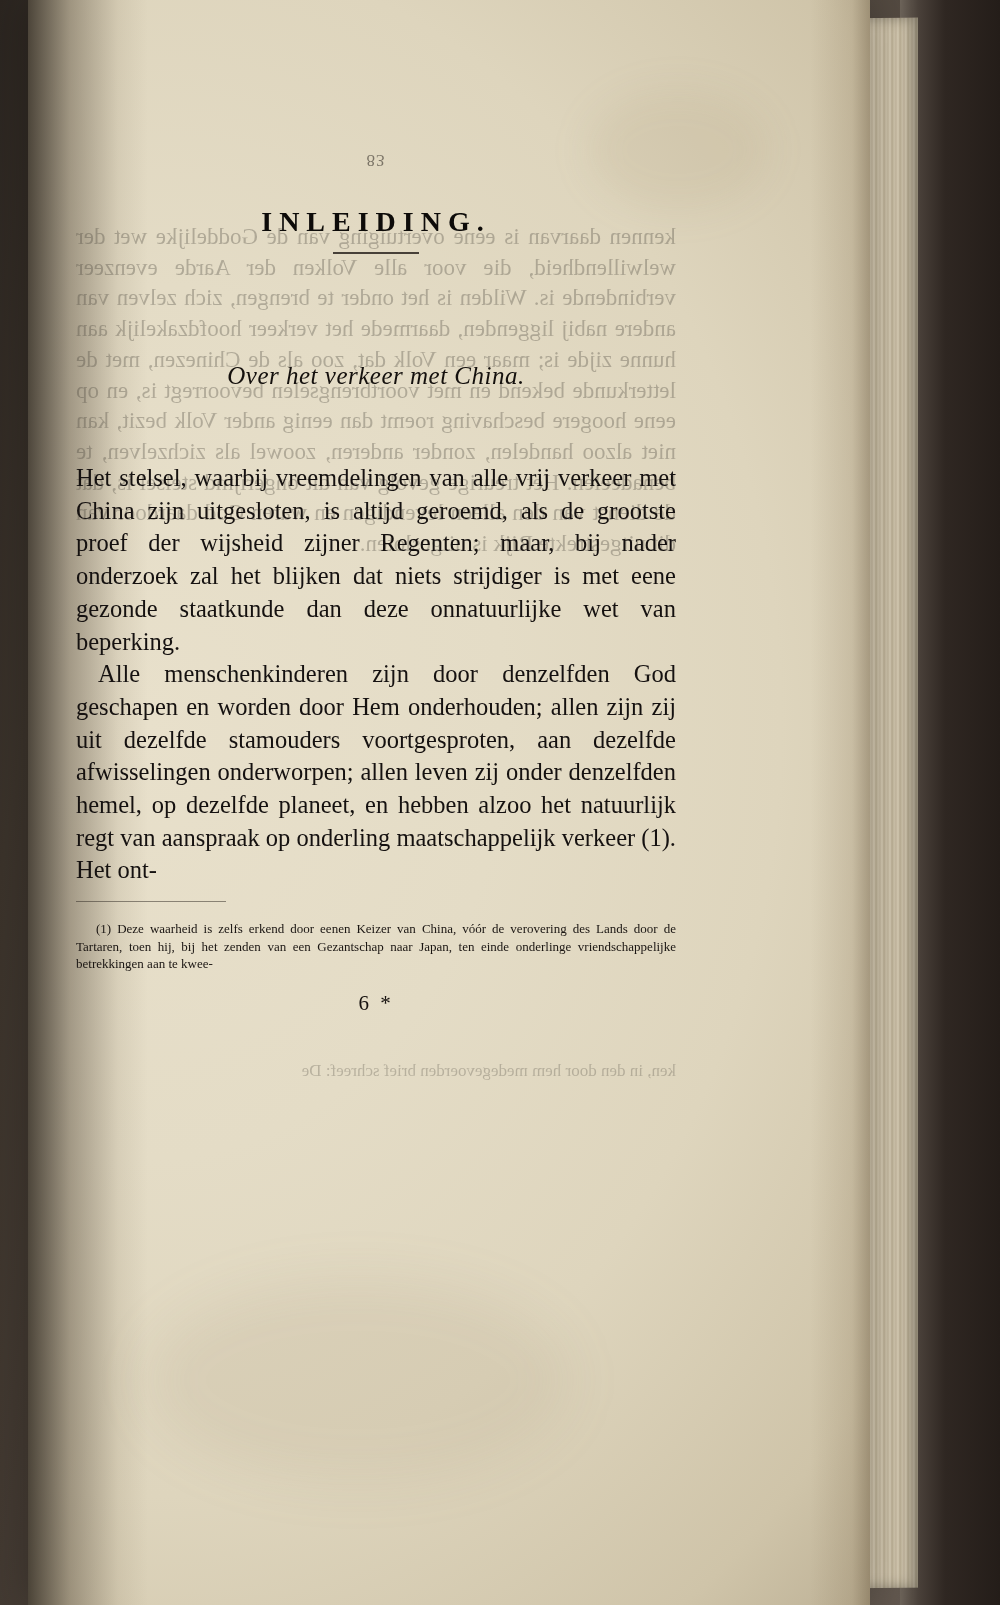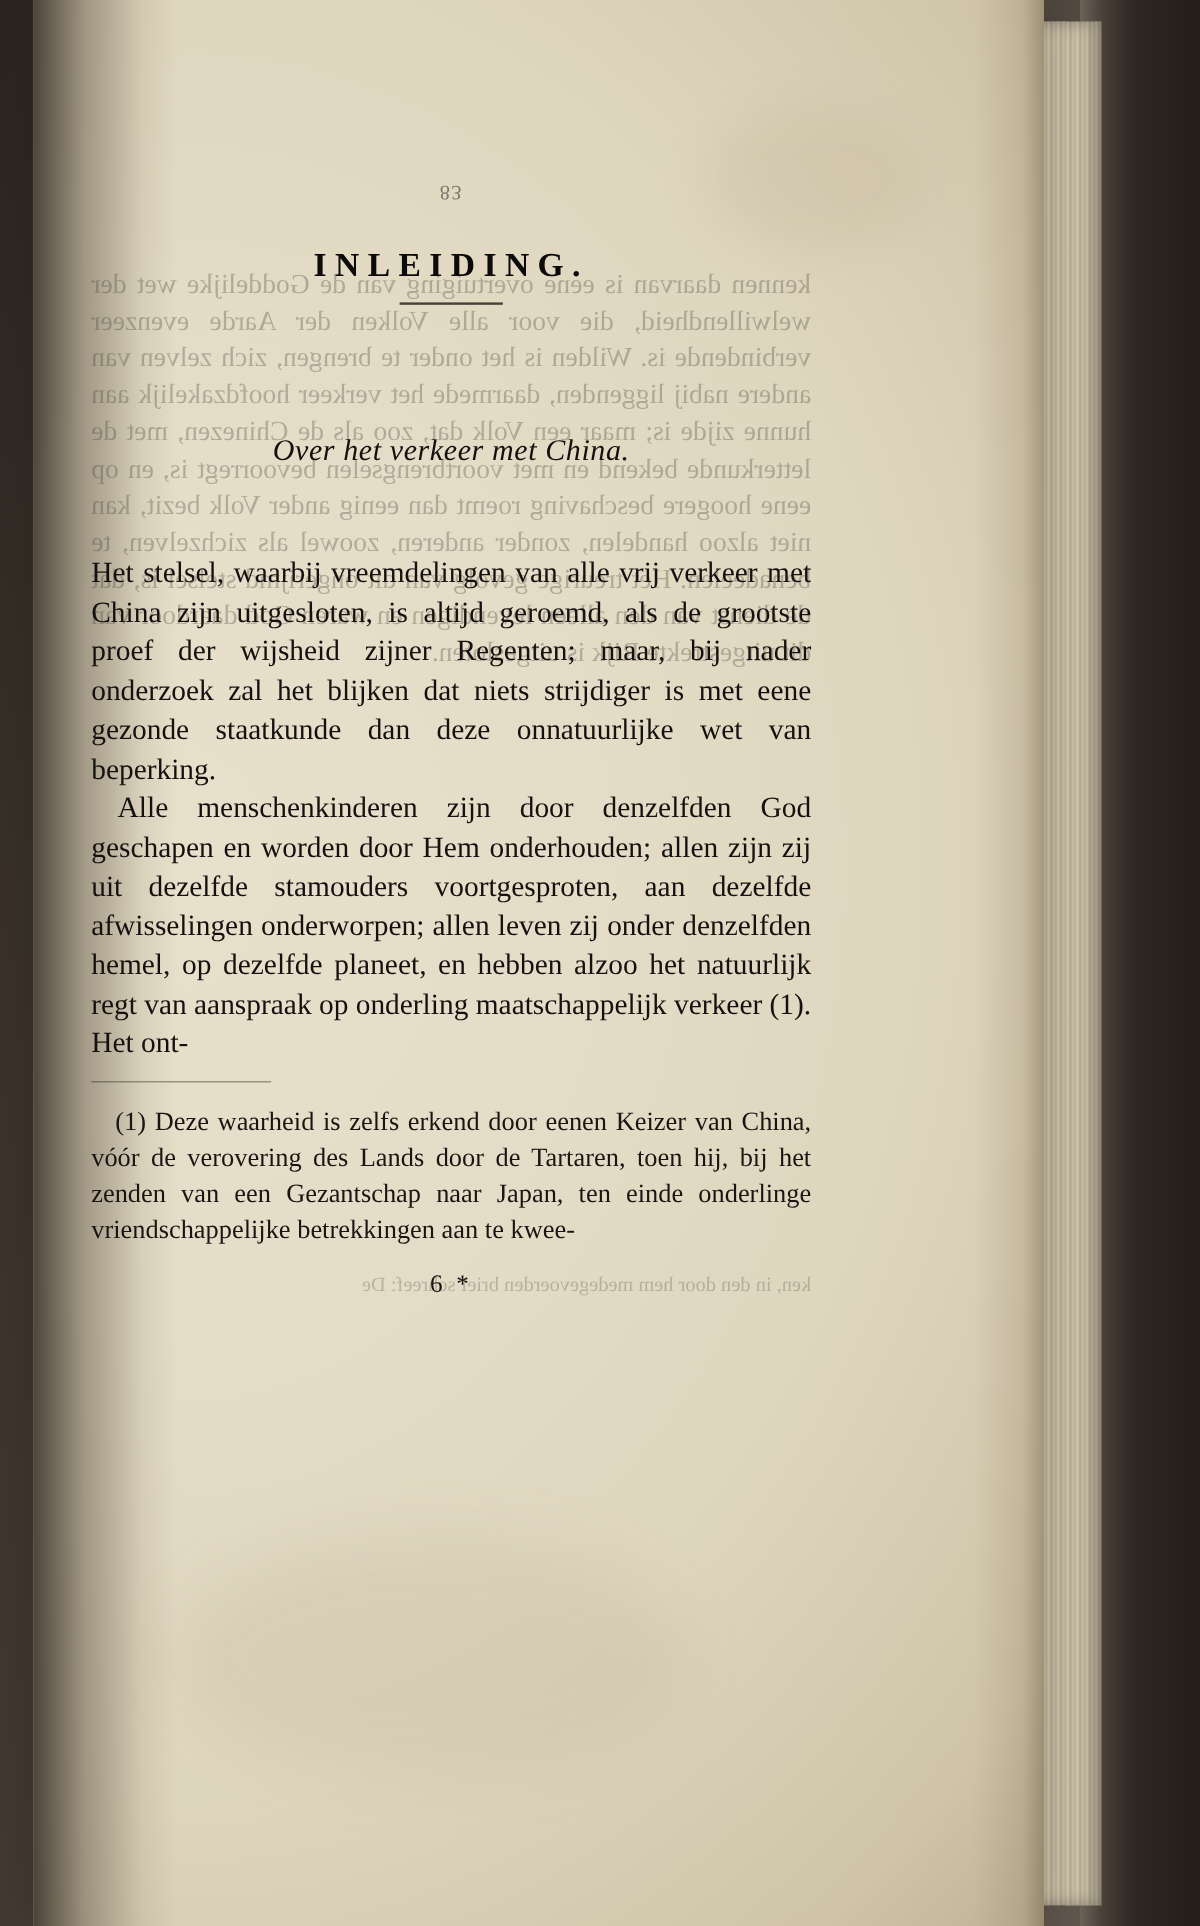--- a/index.html
+++ b/index.html
@@ -140,21 +140,21 @@
   .body p + p { text-indent: 22px; }
 
   .footnote-rule {
     width: 150px;
     height: 1px;
     background: #2b2520;
     opacity: 0.5;
     margin: 14px 0 10px 0;
   }
   .footnote {
-    font-size: 22px;
+    font-size: 13px;
     line-height: 1.36;
     text-align: justify;
     text-indent: 20px;
     color: #1a1512;
     margin-top: 18px;
   }
   .signature {
     margin-top: 18px;
     text-align: center;
     font-size: 21px;

